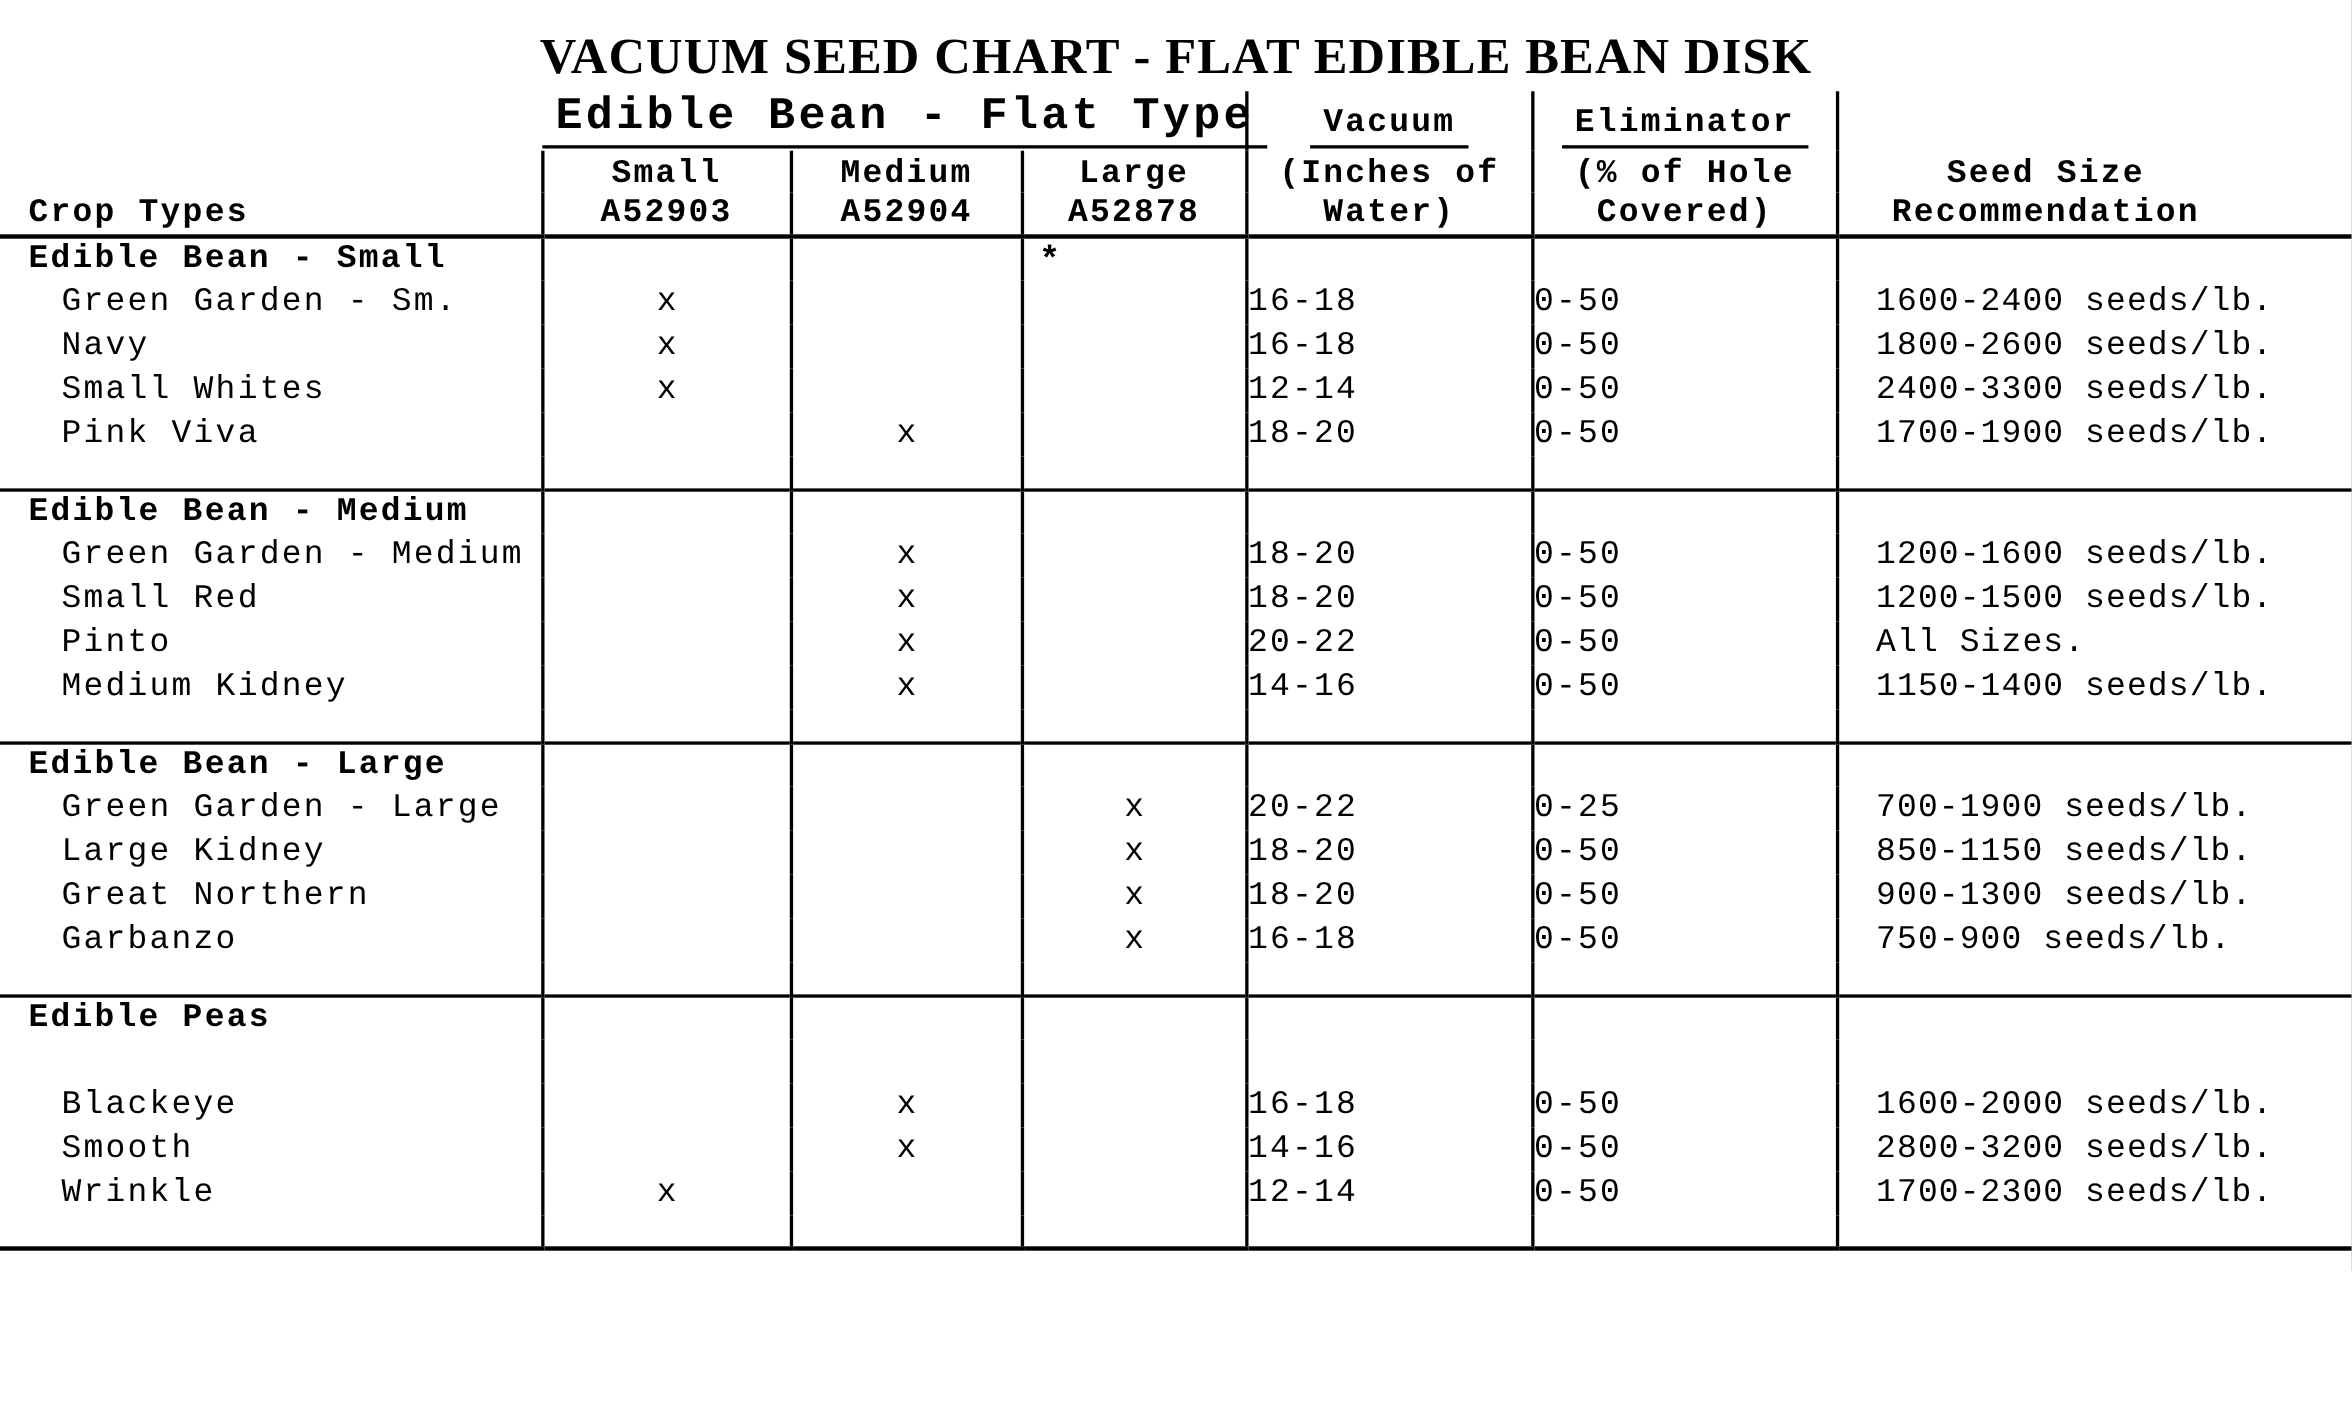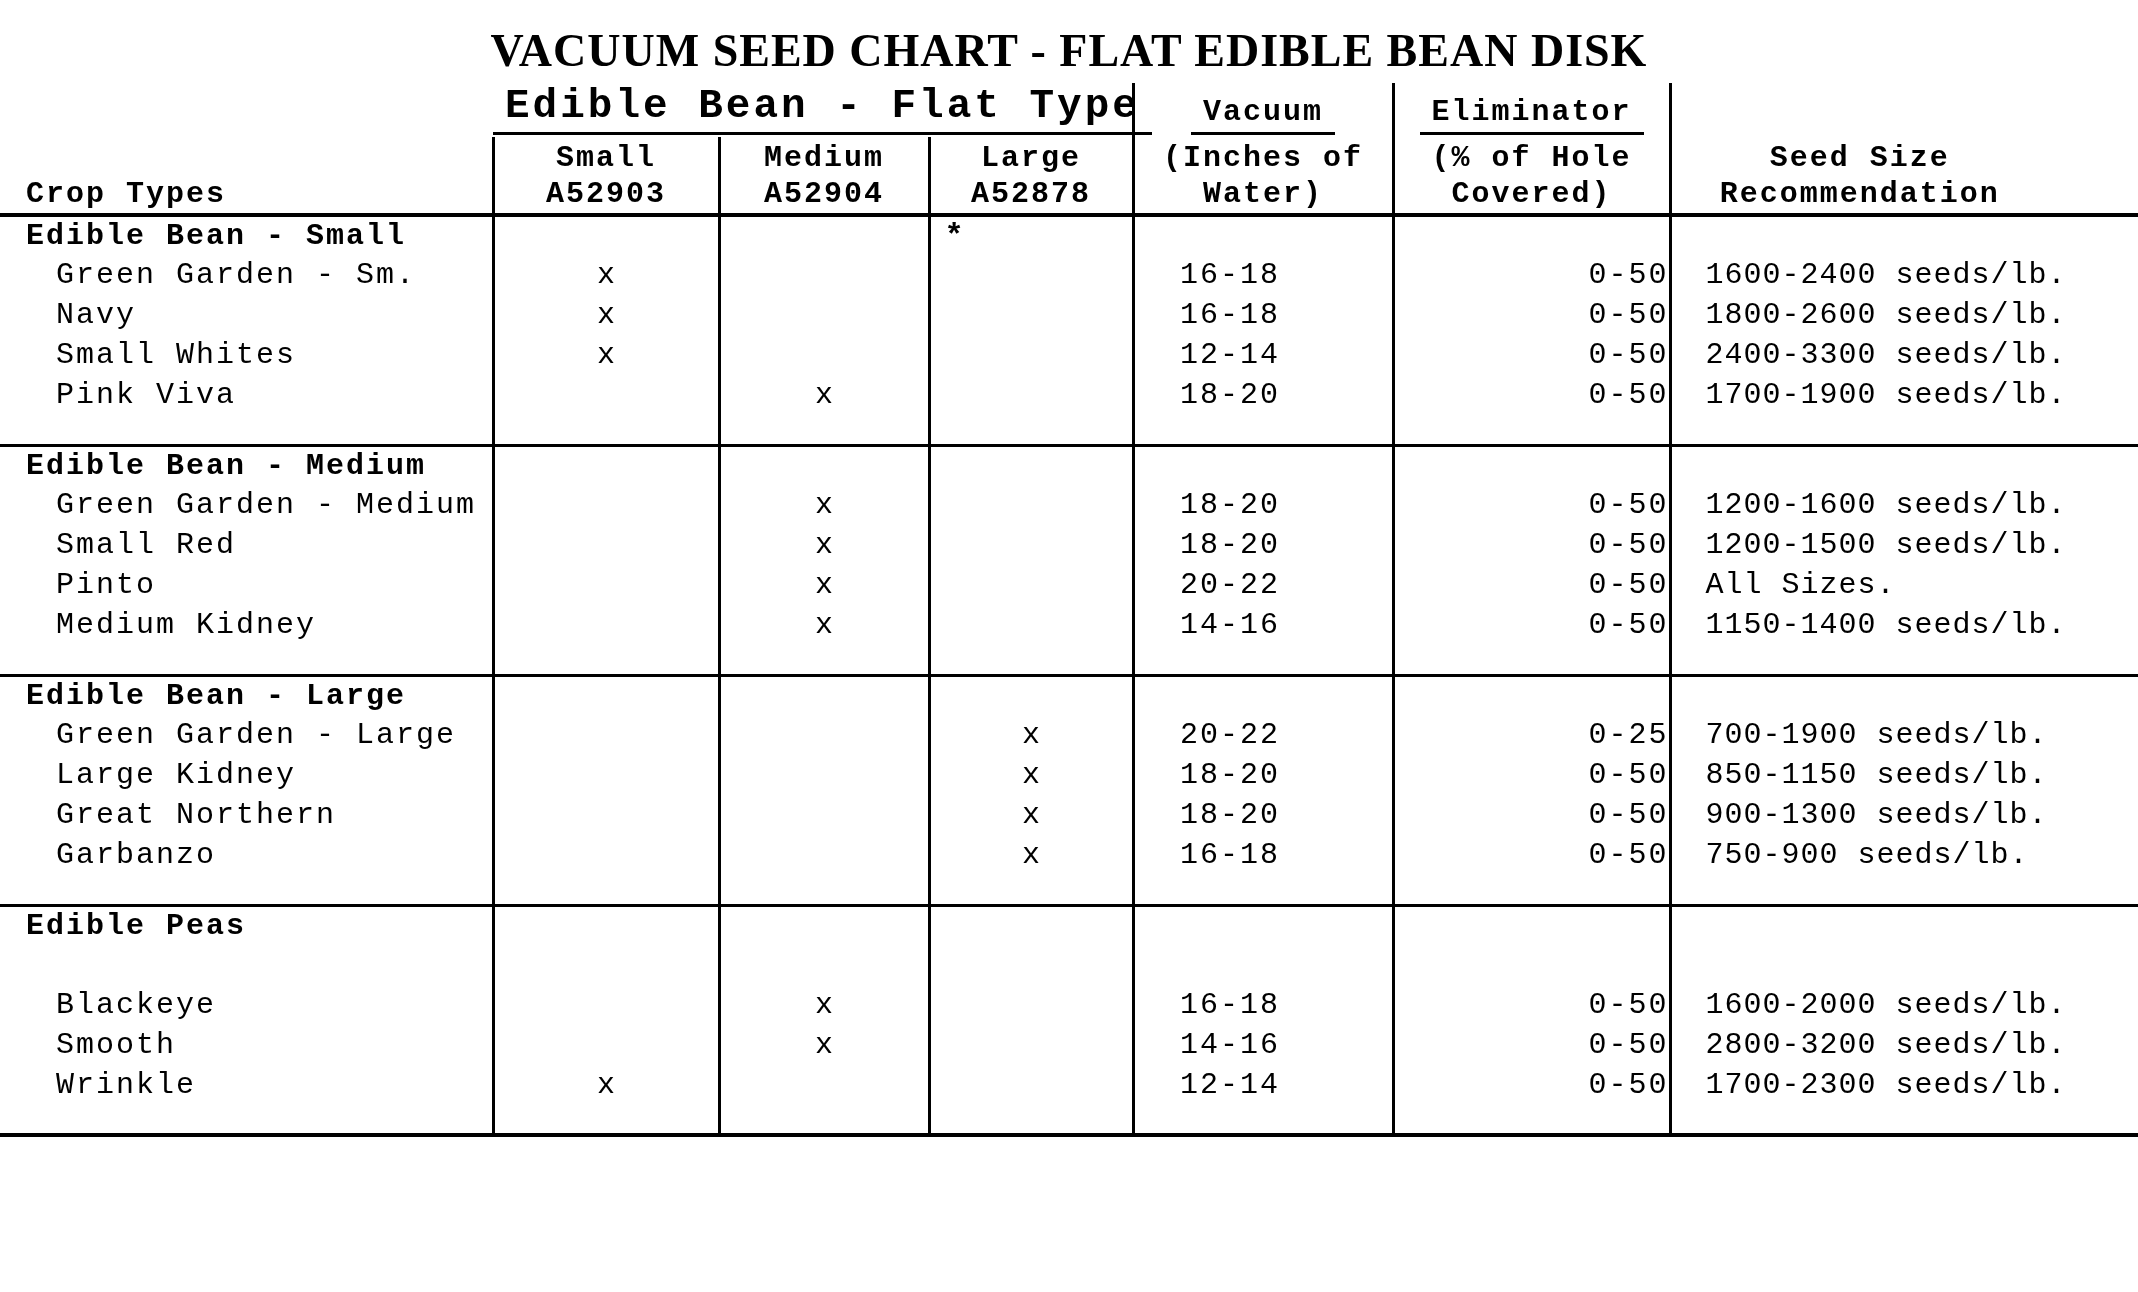--- a/index.html
+++ b/index.html
@@ -38,22 +38,22 @@
   .group-hdr { letter-spacing:3px; font-size:41px; }
   tr.r2 td, tr.r3 td { font-weight:bold; text-align:center; letter-spacing:2px; }
   tr.r2 td { height:38px; vertical-align:bottom; }
   tr.r3 td { height:40px; vertical-align:middle; border-bottom:4px solid var(--ink); }
   tr.r3 td.crop-hdr { text-align:left; padding-left:26px; }
   td.seed-hdr { padding-right:90px; }
 
   
   .c-crop { padding-left:56px; letter-spacing:2px; text-align:left; }
   .c-mark { text-align:center; letter-spacing:0; }
-  .c-vac  { text-align:center; padding-right:66px; letter-spacing:2px;margin-left:24px; }
-  .c-elim { text-align:right; letter-spacing:2px; }
+  .c-vac  { padding-right:66px; letter-spacing:2px;margin-left:24px; }
+  .c-elim { text-align:left; letter-spacing:2px; }
   .c-seed { padding-left:34px; letter-spacing:1px; text-align:left; }
 
   tr.sec-head td.c-crop { font-weight:bold; padding-left:26px; }
   tr.sec-head td.c-mark { text-align:left; padding-left:14px; font-size:32px; font-weight:bold; }
   tr.gap-row td { height:30px; }
   tr.blank-row td { height:40px; }
   tbody.ruled tr:first-child td { border-top:3px solid var(--ink); }
   tbody.last tr.gap-row td { border-bottom:4px solid var(--ink); }
 </style>
 </head>

